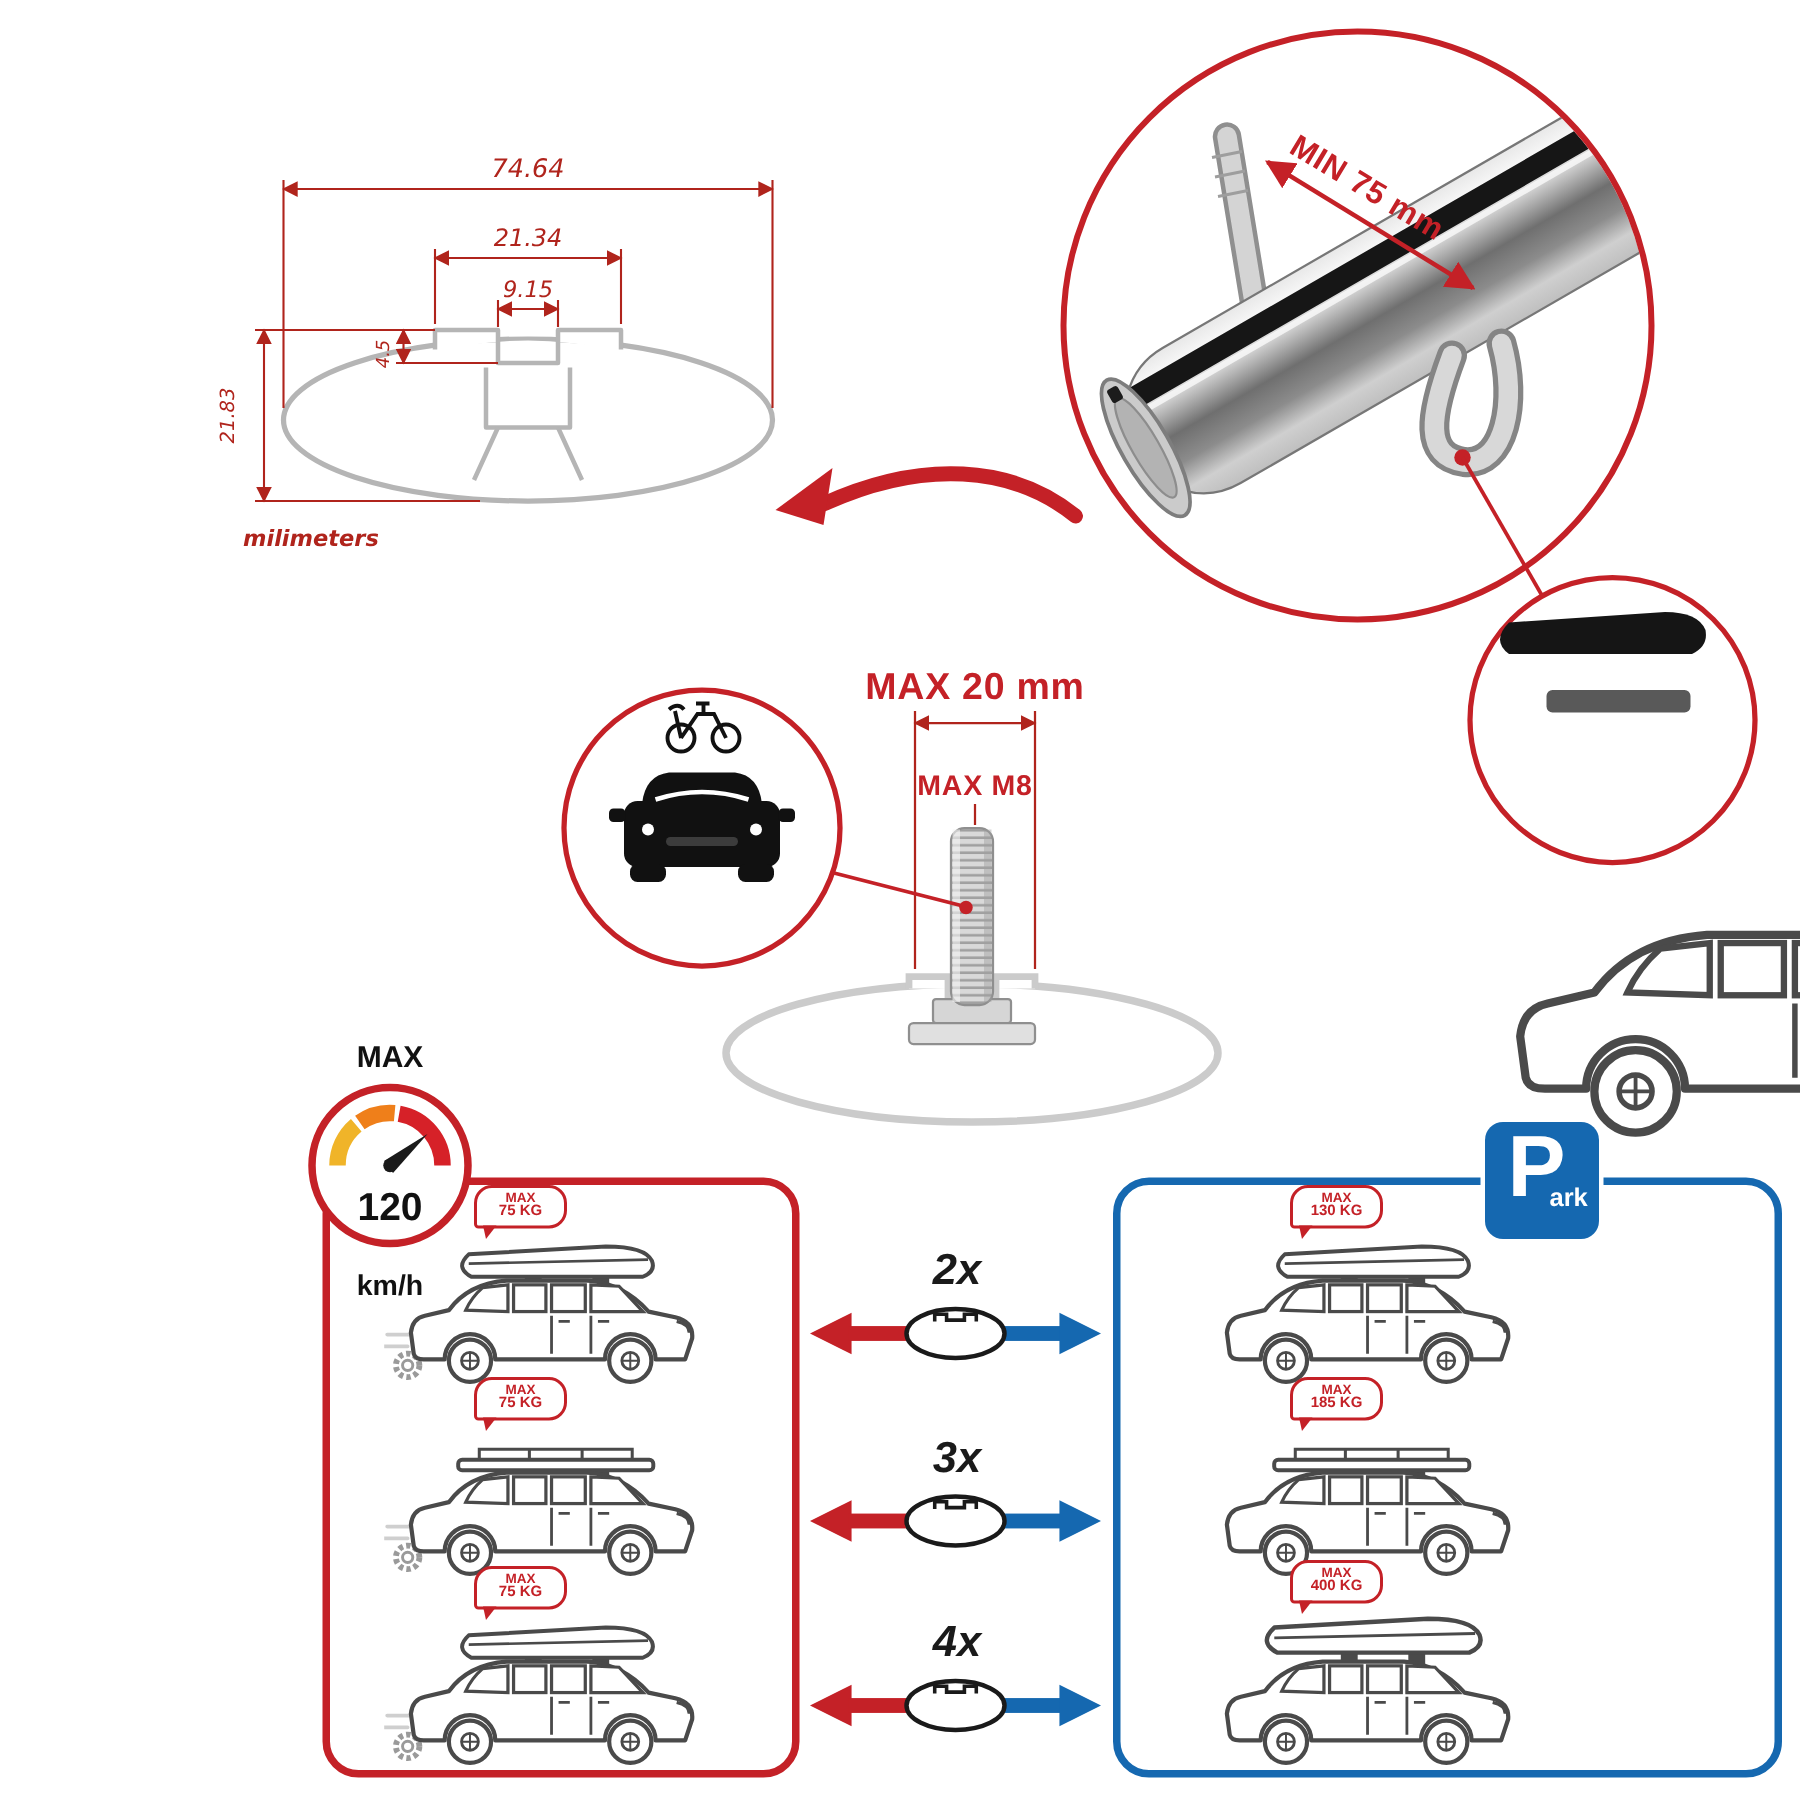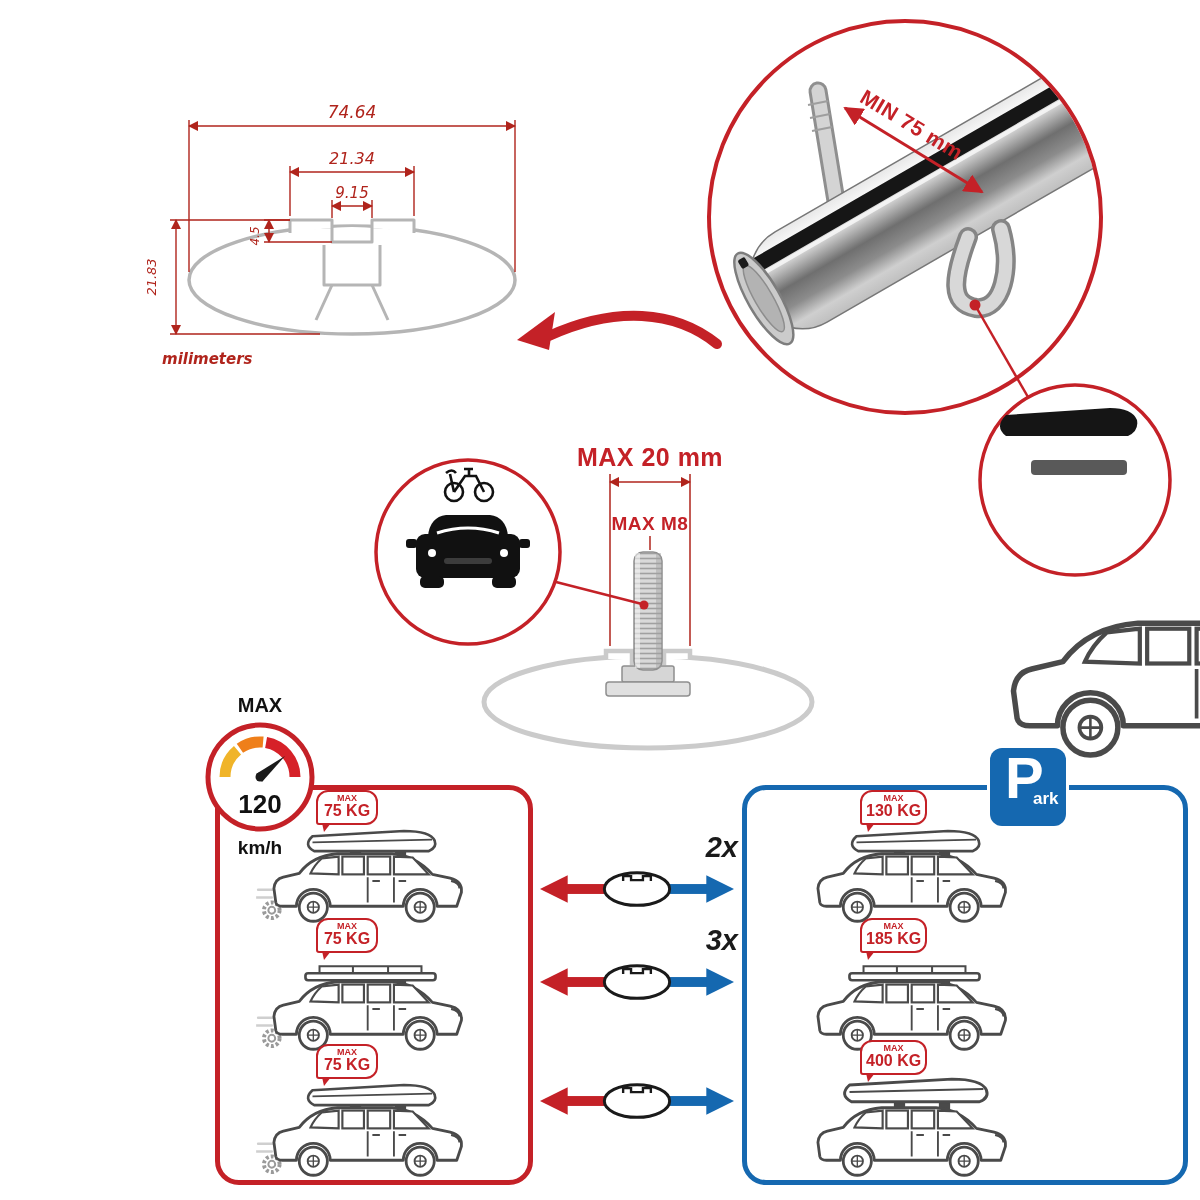--- a/index.html
+++ b/index.html
@@ -11,32 +11,32 @@
   .red-label{fill:#c42127;font-weight:bold;letter-spacing:.5px}
   .panel{position:absolute;background:#fff;border-radius:24px;overflow:visible}
   .panel.red{border:5px solid #c42127}
   .panel.blue{border:5px solid #1568b0}
   .car-cell{position:absolute;width:225px;height:140px}
   .bubble{position:absolute;min-width:50px;background:#fff;border:2.5px solid #c42127;
           border-radius:12px 12px 12px 3px;padding:2px 4px 3px;text-align:center;
           line-height:1.05;z-index:4}
   .bubble span{display:block;color:#c42127;font-weight:bold}
   .bubble .l1{font-size:9px}
-  .bubble .l2{font-size:16px}
+  .bubble .l2{font-size:10px}
   .bubble::after{content:"";position:absolute;left:4px;bottom:-9px;width:0;height:0;
           border-style:solid;border-width:9px 7px 0 2px;
           border-color:#c42127 transparent transparent transparent}
   .park{position:absolute;left:243px;top:-42px;width:76px;height:78px;background:#1568b0;
         border-radius:12px;z-index:6;box-shadow:0 0 0 3px #fff}
   .park .p{position:absolute;left:15px;top:-4px;font-size:58px;font-weight:bold;color:#fff}
   .park .ark{position:absolute;left:43px;top:41px;font-size:17px;font-weight:bold;color:#fff}
   .speedo{position:absolute;left:198px;top:694px;width:124px;z-index:6;text-align:center}
   .speedo .max{font-size:20px;font-weight:bold;color:#111;margin-bottom:2px}
-  .speedo .kmh{font-size:19px;font-weight:bold;color:#111;margin-top:2px}
-  .xrow{position:absolute;left:538px;width:200px;text-align:right;z-index:3}
+  .speedo .kmh{font-size:19px;font-weight:bold;color:#111;margin-top:12px}
+  .xrow{position:absolute;left:538px;width:200px;text-align:center;z-index:3}
   .mult{font-size:29px;font-weight:bold;font-style:italic;color:#1a1a1a;height:36px;line-height:34px}
 </style>
 </head>
 <body>
 
 <svg style="position:absolute;width:0;height:0" aria-hidden="true">
   <defs>
     <symbol id="suv-side" viewBox="0 0 230 110">
       <g>
         <path d="M210,86 L215,71 Q216,59 203,56 L184,52 Q166,32 141,30 L83,30 Q56,32 42,51 L25,55 Q16,57 15,67 L17,82 Q18,86 24,86 L39,86 A18,18 0 0 1 75,86 L153,86 A18,18 0 0 1 189,86 Z" fill="#fff" stroke="#4a4a4a" stroke-width="3" stroke-linejoin="round"></path>
@@ -354,32 +354,33 @@
   <div class="mult">2x</div>
   <svg width="198" height="46" viewBox="0 0 200 46">
     <polygon points="2,23 30,9 30,37" fill="#c42127"></polygon>
     <rect x="28" y="18" width="72" height="10" fill="#c42127"></rect>
     <rect x="100" y="18" width="72" height="10" fill="#1568b0"></rect>
     <polygon points="198,23 170,9 170,37" fill="#1568b0"></polygon>
     <ellipse cx="100" cy="23" rx="33" ry="16.5" fill="#fff" stroke="#1a1a1a" stroke-width="3"></ellipse>
     <path d="M86,15 v-5 h8 v4 h12 v-4 h8 v5" fill="none" stroke="#1a1a1a" stroke-width="2.4"></path>
   </svg>
 </div>
-<div class="xrow" style="top:923px">
+<div class="xrow" style="top:955px">
   <div class="mult">3x</div>
   <svg width="198" height="46" viewBox="0 0 200 46">
     <polygon points="2,23 30,9 30,37" fill="#c42127"></polygon>
     <rect x="28" y="18" width="72" height="10" fill="#c42127"></rect>
     <rect x="100" y="18" width="72" height="10" fill="#1568b0"></rect>
     <polygon points="198,23 170,9 170,37" fill="#1568b0"></polygon>
     <ellipse cx="100" cy="23" rx="33" ry="16.5" fill="#fff" stroke="#1a1a1a" stroke-width="3"></ellipse>
     <path d="M86,15 v-5 h8 v4 h12 v-4 h8 v5" fill="none" stroke="#1a1a1a" stroke-width="2.4"></path>
   </svg>
 </div>
 <div class="xrow" style="top:1078px">
+  <div class="mult">4x</div>
   <svg width="198" height="46" viewBox="0 0 200 46">
     <polygon points="2,23 30,9 30,37" fill="#c42127"></polygon>
     <rect x="28" y="18" width="72" height="10" fill="#c42127"></rect>
     <rect x="100" y="18" width="72" height="10" fill="#1568b0"></rect>
     <polygon points="198,23 170,9 170,37" fill="#1568b0"></polygon>
     <ellipse cx="100" cy="23" rx="33" ry="16.5" fill="#fff" stroke="#1a1a1a" stroke-width="3"></ellipse>
     <path d="M86,15 v-5 h8 v4 h12 v-4 h8 v5" fill="none" stroke="#1a1a1a" stroke-width="2.4"></path>
   </svg>
 </div>
 

